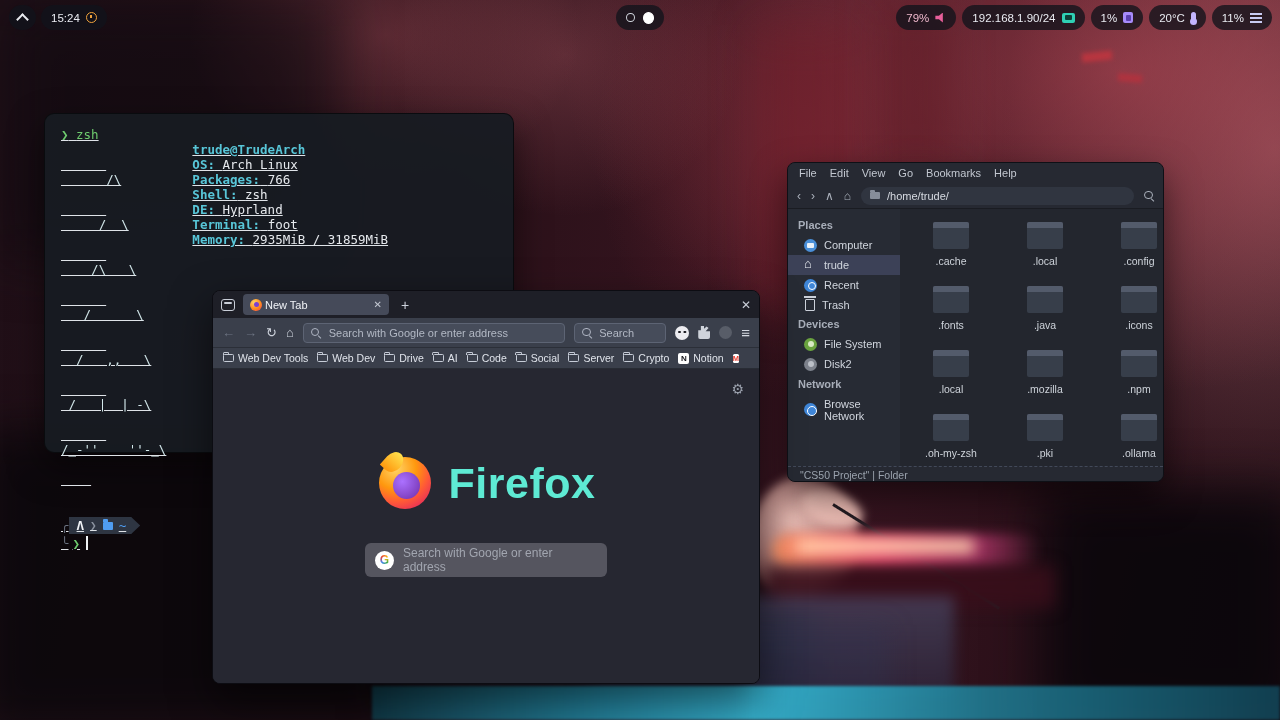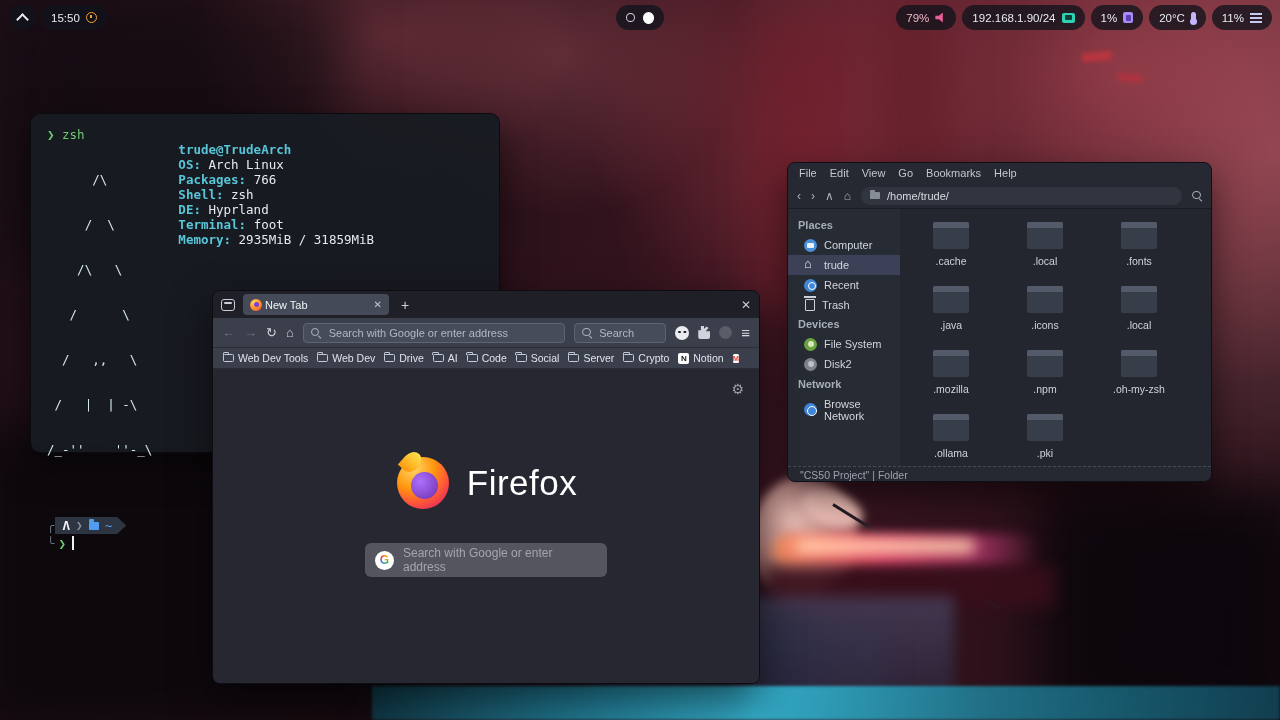--- a/index.html
+++ b/index.html
@@ -57,24 +57,24 @@
   .icon-speaker{width:11px;height:10px;background:#e85f9a;clip-path:polygon(0 32%,32% 32%,68% 0,68% 100%,32% 68%,0 68%);}
   .icon-net{width:13px;height:10px;background:#2fd0b4;border-radius:2px;position:relative;}
   .icon-net::after{content:"";position:absolute;left:3px;top:2.5px;width:7px;height:5px;background:#0e3f38;border-radius:1px;}
   .icon-cpu{width:10px;height:11px;background:#a78bfa;border-radius:2px;position:relative;}
   .icon-cpu::after{content:"";position:absolute;left:2.5px;top:2.5px;width:5px;height:6px;background:#5b3fae;border-radius:1px;}
   .icon-thermo{width:5px;height:12px;background:#c4b5fd;border-radius:3px;position:relative;}
   .icon-thermo::after{content:"";position:absolute;left:-1px;bottom:-1px;width:7px;height:7px;background:#c4b5fd;border-radius:50%;}
   .icon-mem{width:12px;height:2px;background:#c7cbf2;box-shadow:0 4px 0 #c7cbf2,0 8px 0 #c7cbf2;margin-top:-8px;}
 
   
-  .term{position:absolute;left:30px;top:113px;width:470px;height:340px;z-index:10;
+  .term{position:absolute;left:44px;top:113px;width:470px;height:340px;z-index:10;
         background:rgba(23,27,34,.95);border-radius:10px;border:1px solid rgba(0,0,0,.55);
         box-shadow:0 14px 34px rgba(0,0,0,.5);padding:13px 16px;
-        font-family:"DejaVu Sans Mono",monospace;font-size:12.5px;line-height:15px;color:#dfe3e8;}
+        font-family:"DejaVu Sans Mono",monospace;font-size:12.5px;line-height:15px;color:#dfe3e8;text-decoration:underline;}
   .t-green{color:#6ecb6e;}
   .t-cyan{color:#58c6d8;font-weight:bold;}
   .t-art{white-space:pre;color:#d4e9ec;}
   .term-body{display:flex;gap:26px;margin-top:0px;}
   .fetch-line .t-val{color:#e6e9ed;}
   .prompt-wrap{margin-top:30px;}
   .p-row{display:flex;align-items:center;height:17px;}
   .p-frame{color:#6a7280;}
   .p-seg-left{display:flex;align-items:center;gap:6px;background:#2e3542;padding:1px 14px 1px 8px;
      clip-path:polygon(0 0,calc(100% - 9px) 0,100% 50%,calc(100% - 9px) 100%,0 100%);}
@@ -134,28 +134,28 @@
   .bm-vscode{width:11px;height:11px;background:#2f9cf4;clip-path:polygon(72% 0,100% 14%,100% 86%,72% 100%,16% 66%,0 78%,0 22%,16% 34%);}
   .bm-youtube{width:13px;height:9px;background:#f22;border-radius:2px;position:relative;}
   .bm-youtube::after{content:"";position:absolute;left:5px;top:2.5px;border-left:4px solid #fff;border-top:2px solid transparent;border-bottom:2px solid transparent;}
   .ff-content{position:relative;height:316px;background:#262731;}
   .gear{position:absolute;right:15px;top:12px;color:#9aa0ac;font-size:14px;}
   .ff-hero{position:absolute;left:0;right:0;top:86px;display:flex;align-items:center;justify-content:center;gap:16px;}
   .ff-logo{position:relative;width:56px;height:56px;}
   .ff-globe{position:absolute;inset:2px;border-radius:50%;background:radial-gradient(circle at 32% 22%,#ffd567 0%,#ff980e 38%,#ff5a36 62%,#e2285e 88%);}
   .ff-inner{position:absolute;left:16px;top:17px;width:27px;height:27px;border-radius:50%;background:radial-gradient(circle at 35% 35%,#ab71ff,#6f2da8);}
   .ff-flame{position:absolute;left:8px;top:-4px;width:17px;height:22px;border-radius:50% 50% 50% 0;background:linear-gradient(#ffe14d,#ff980e);transform:rotate(42deg);}
-  .ff-word{color:#ffffff;font-size:35px;font-weight:400;letter-spacing:.5px;}
+  .ff-word{color:#5eead4;font-size:43px;font-weight:700;letter-spacing:.5px;}
   .ff-search{position:absolute;left:50%;top:174px;transform:translateX(-50%);width:242px;height:34px;background:#55555f;border-radius:6px;display:flex;align-items:center;gap:9px;padding:0 10px;}
   .gcircle{width:19px;height:19px;border-radius:50%;background:#fff;display:flex;align-items:center;justify-content:center;flex:0 0 auto;}
   .gletter{font-size:12px;font-weight:bold;background:conic-gradient(from -40deg,#ea4335,#fbbc05 90deg,#34a853 180deg,#4285f4 270deg,#ea4335);-webkit-background-clip:text;background-clip:text;color:#4285f4;-webkit-text-fill-color:transparent;}
   .ff-search-ph{color:#a2a6b0;font-size:12px;}
 
   
-  .fm{position:absolute;left:787px;top:162px;width:425px;height:320px;z-index:20;border-radius:8px;overflow:hidden;
+  .fm{position:absolute;left:787px;top:162px;width:377px;height:320px;z-index:20;border-radius:8px;overflow:hidden;
       background:#23262e;border:1px solid #0e1016;box-shadow:0 14px 34px rgba(0,0,0,.5);color:#c8cdd6;}
   .fm-menubar{height:20px;display:flex;align-items:center;gap:13px;padding:0 11px;font-size:11px;color:#c2c7d0;background:#262932;}
   .fm-toolbar{height:26px;display:flex;align-items:center;gap:10px;padding:0 9px;background:#262932;border-bottom:1px solid rgba(0,0,0,.3);}
   .fm-nav{color:#aab0bb;font-size:12px;}
   .fm-path{flex:1;height:18px;background:#303540;border-radius:9px;display:flex;align-items:center;gap:7px;padding:0 9px;font-size:11px;color:#d7dbe2;}
   .mini-folder{width:10px;height:7px;background:#868d99;border-radius:1px;position:relative;flex:0 0 auto;}
   .mini-folder::before{content:"";position:absolute;top:-2px;left:0;width:4.5px;height:2px;background:#868d99;border-radius:1px 1px 0 0;}
   .fm-search{color:#aab0bb;}
   .fm-body{display:flex;height:257px;}
   .fm-side{width:112px;background:#272b34;padding:6px 0;flex:0 0 auto;font-size:11px;}
@@ -207,21 +207,21 @@
   <div class="abs wp-blue"></div>
   <div class="abs wp-blue2"></div>
   <div class="abs wp-teal"></div>
 </div>
 
 <div class="topbar">
   <div class="pill pill-launcher">
     <span class="chev-up"></span>
   </div>
   <div class="pill pill-clock">
-    <span>15:50</span>
+    <span>15:24</span>
     <span class="icon-clock-o"></span>
   </div>
   <div class="pill pill-ws">
     <span class="ws-dot"></span>
     <span class="ws-dot active"></span>
   </div>
   <div class="tb-right">
     <div class="rpill">
       <span class="vol-text">79%</span>
       <span class="icon-speaker"></span>
@@ -448,20 +448,24 @@
         <div class="cell">
             <span class="folder"></span>
             <span class="flabel">.cache</span>
           </div>
         <div class="cell">
             <span class="folder"></span>
             <span class="flabel">.local</span>
           </div>
         <div class="cell">
             <span class="folder"></span>
+            <span class="flabel">.config</span>
+          </div>
+        <div class="cell">
+            <span class="folder"></span>
             <span class="flabel">.fonts</span>
           </div>
         <div class="cell">
             <span class="folder"></span>
             <span class="flabel">.java</span>
           </div>
         <div class="cell">
             <span class="folder"></span>
             <span class="flabel">.icons</span>
           </div>
@@ -476,25 +480,25 @@
         <div class="cell">
             <span class="folder"></span>
             <span class="flabel">.npm</span>
           </div>
         <div class="cell">
             <span class="folder"></span>
             <span class="flabel">.oh-my-zsh</span>
           </div>
         <div class="cell">
             <span class="folder"></span>
+            <span class="flabel">.pki</span>
+          </div>
+        <div class="cell">
+            <span class="folder"></span>
             <span class="flabel">.ollama</span>
-          </div>
-        <div class="cell">
-            <span class="folder"></span>
-            <span class="flabel">.pki</span>
           </div>
       </div>
     </div>
   </div>
   <div class="fm-status">
       <span>"CS50 Project" | Folder</span>
     </div>
 </div>
 
 </body></html>

